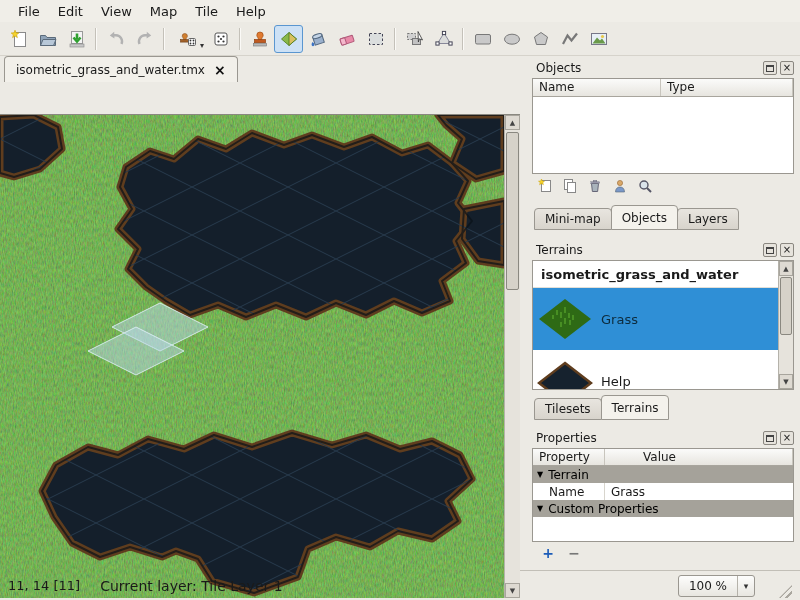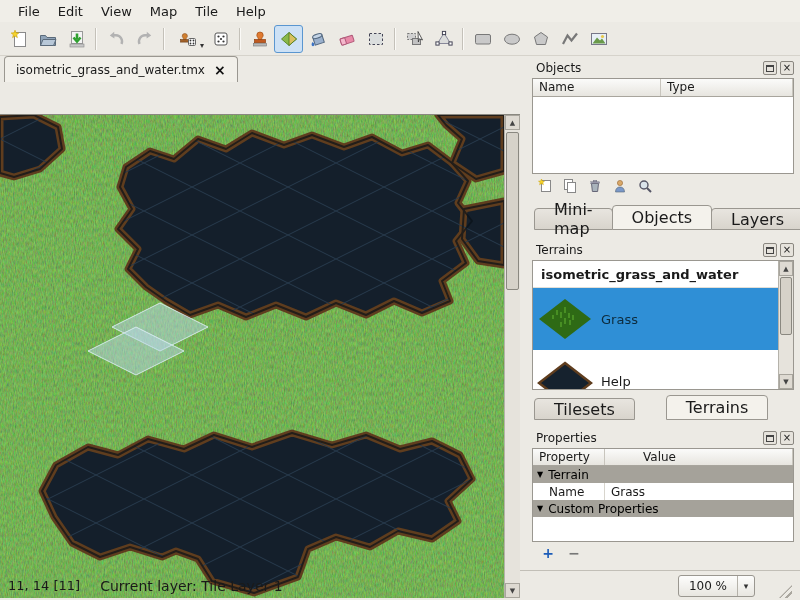--- a/index.html
+++ b/index.html
@@ -44,21 +44,21 @@
   .float-box { width:8px; height:7px; border:1px solid #444; border-top:2px solid #444; }
   .panel { background:#fff; border:1px solid #9a9790; }
   
   .thead { display:flex; height:18px; background:linear-gradient(#fbfbfa,#e7e5df); border-bottom:1px solid #a8a59d; }
   .th { padding:1px 6px; font-size:12px; border-right:1px solid #c8c5bd; }
   .objects-list { height:76px; background:#fff; }
   .obj-toolbar { height:24px; display:flex; align-items:center; gap:5px; padding-left:3px; }
   .mini-btn { width:20px; height:20px; display:flex; align-items:center; justify-content:center; border-radius:2px; }
   
   .tabs-row { display:flex; align-items:flex-end; height:26px; margin-top:6px; padding-left:2px; }
-  .dtab { height:22px; display:flex; align-items:center; padding:0 19px; font-size:16px;
+  .dtab { height:22px; display:flex; align-items:center; padding:0 10px; font-size:12px;
           background:linear-gradient(#e8e5df,#d8d4cc); border:1px solid #9a9790; border-radius:4px 4px 0 0; margin-right:-1px; }
   .dtab.active { height:25px; background:#f4f2ec; z-index:2; }
   
   .terrains-box { height:130px; position:relative; overflow:hidden; background:#fff; border:1px solid #9a9790; }
   .terr-rows { position:absolute; left:0; top:0; right:2px; }
   .terr-head { height:27px; display:flex; align-items:center; padding-left:8px; font-weight:bold; font-size:13px; border-bottom:1px solid #e2dfd8; }
   .terr-row { height:62px; display:flex; align-items:center; gap:8px; padding-left:4px; }
   .terr-row.selected { background:#2f8fd6; }
   .terr-label { font-size:13px; }
   .terr-row.selected .terr-label { color:#0d2b3d; }
@@ -388,21 +388,21 @@
         </div>
       </div>
       <div class="terr-scroll">
         <div class="sb-btn">▲</div>
         <div class="sb-track">
           <div class="sb-thumb" style="top:1px;height:58px;"></div>
         </div>
         <div class="sb-btn">▼</div>
       </div>
     </div>
-    <div class="tabs-row" style="margin-top:4px;gap:32px;">
+    <div class="tabs-row" style="margin-top:4px;">
       <div class="dtab">Tilesets</div>
       <div class="dtab active">Terrains</div>
     </div>
 
     <div class="dock-title" style="margin-top:8px;">
       <span>Properties</span>
       <span class="spacer"></span>
       <span class="dock-btn">
           <span class="float-box"></span>
         </span>

